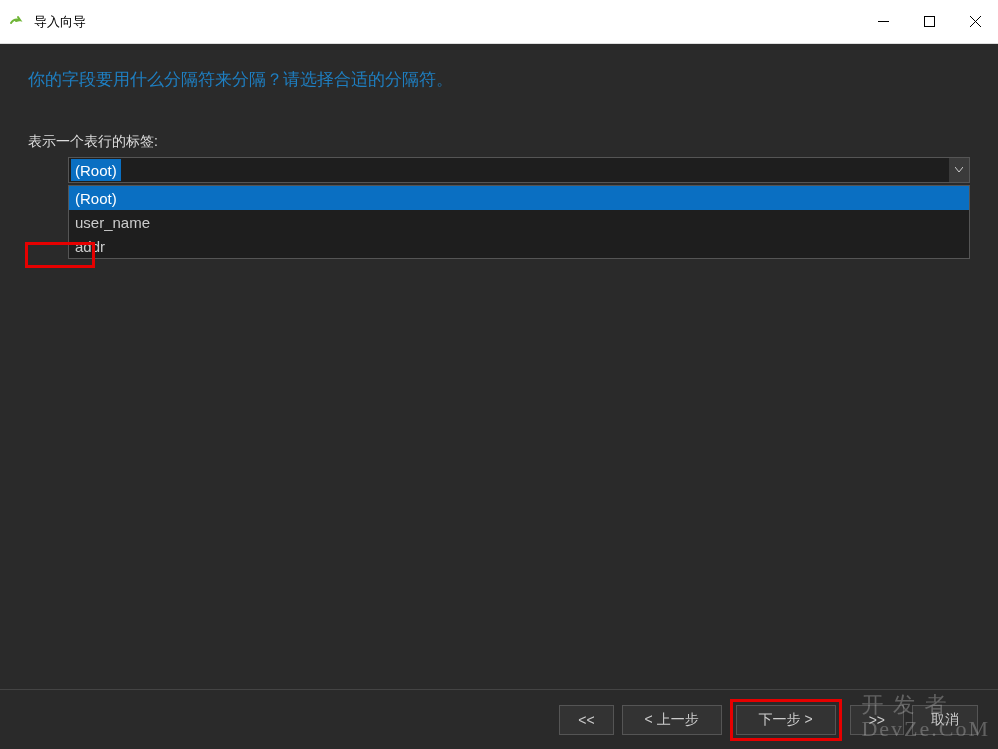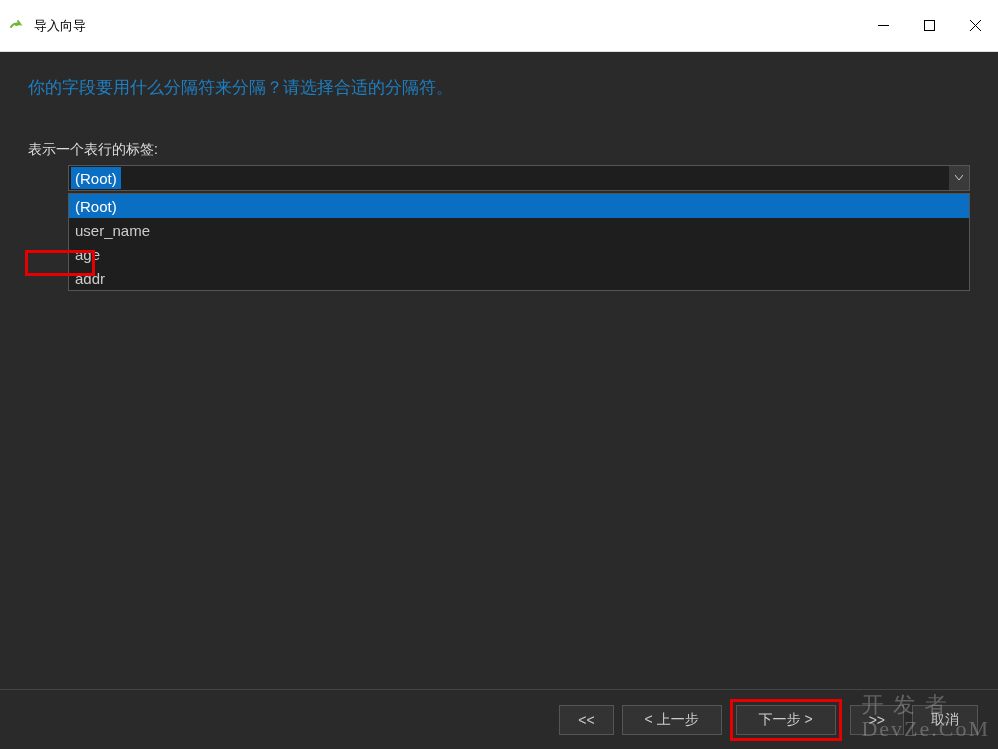--- a/index.html
+++ b/index.html
@@ -9,21 +9,21 @@
     }
     body {
       font-family: "Microsoft YaHei", "Segoe UI", sans-serif;
       background: #2a2a2a;
       width: 998px;
       height: 749px;
       overflow: hidden;
       position: relative;
     }
     .titlebar {
-      height: 52px;
+      height: 44px;
       background: #ffffff;
       display: flex;
       align-items: center;
       padding-left: 8px;
       border-bottom: 1px solid #ddd;
     }
     .titlebar-icon {
       width: 18px;
       height: 18px;
       margin-right: 8px;
@@ -216,21 +216,20 @@
       <span class="select-arrow">
         <svg width="8" height="6" viewBox="0 0 8 6">
             <path d="M0 0 L4 5 L8 0" stroke="#ccc" stroke-width="1" fill="none"></path>
           </svg>
       </span>
     </div>
 
     <div class="dropdown">
       <div class="dropdown-item selected">(Root)</div>
       <div class="dropdown-item">user_name</div>
-      <div class="dropdown-item">age</div>
       <div class="dropdown-item">addr</div>
     </div>
   </div>
 
   <div class="highlight-box-1" style="left:25px; top:198px; width:70px; height:26px;"></div>
 </div>
 
 <div class="footer">
   <button class="nav-btn">&lt;&lt;</button>
   <button class="nav-btn wide">&lt; 上一步</button>

